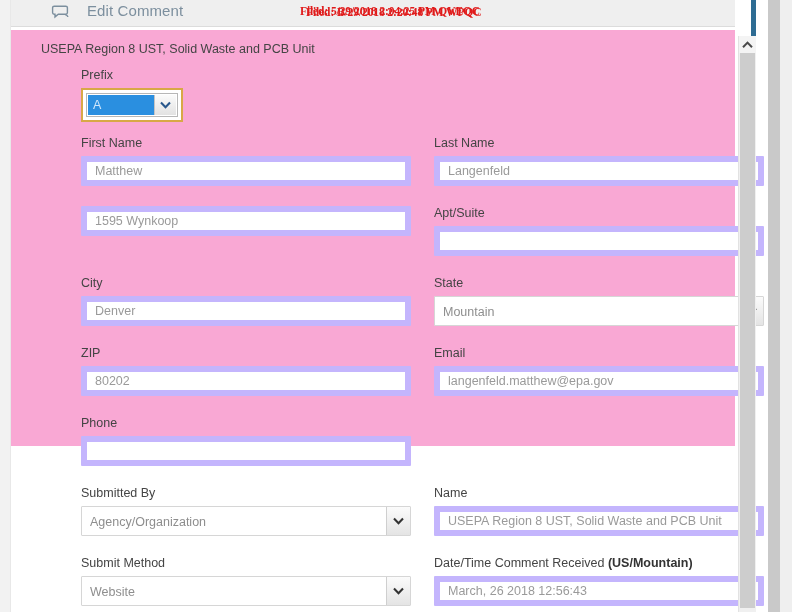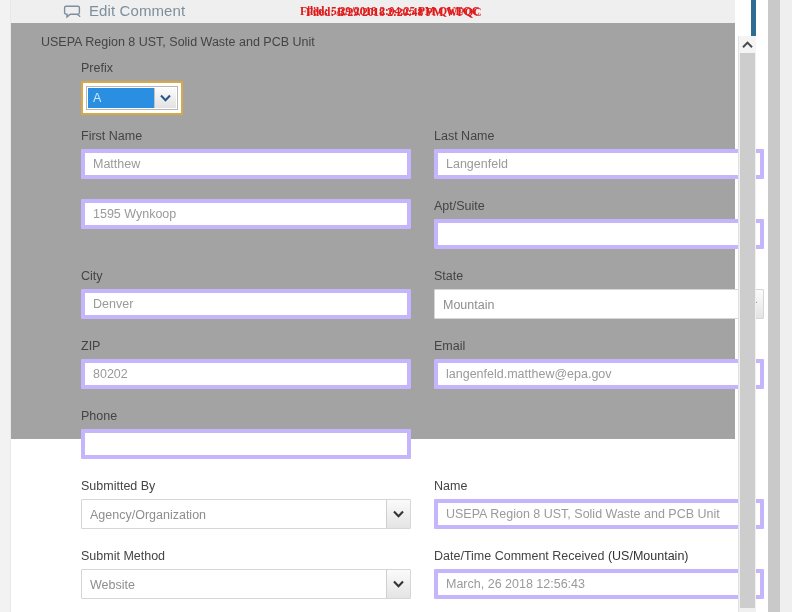--- a/index.html
+++ b/index.html
@@ -42,24 +42,24 @@
   
   .header-bar {
     position: absolute;
     left: 11px; top: 0;
     width: 724px; height: 26px;
     background: #efefef;
     border-bottom: 1px solid #dcdcdc;
   }
   .header-inner {
     position: absolute;
-    left: 52px; top: 2px;
+    left: 40px; top: 2px;
     display: flex;
     align-items: center;
-    gap: 8px;
+    gap: 18px;
   }
   .comment-icon {
     width: 18px; height: 14px;
     display: inline-block;
     position: relative;
     top: 1px;
   }
   .header-title {
     font-size: 15px;
     color: #7c8f9e;
@@ -82,23 +82,23 @@
     font-size: 11.5px;
     color: #e01b1b;
     white-space: nowrap;
     letter-spacing: -0.1px;
   }
   .stamp.b { left: 6px; top: 1px; }
 
   
   .panel {
     position: absolute;
-    left: 11px; top: 23px;
+    left: 11px; top: 30px;
     width: 724px; height: 416px;
-    background: #a3a3a3;
+    background: #f9a8d4;
   }
   .org-line {
     position: absolute;
     left: 30px; top: 12px;
     font-size: 12.5px;
     color: #444444;
     white-space: nowrap;
   }
 
   
@@ -123,34 +123,34 @@
   .w-right { width: 330px; }
 
   label.lbl {
     display: block;
     font-size: 12.5px;
     color: #444444;
     margin-bottom: 6px;
     white-space: nowrap;
   }
   label.lbl b {
-    font-weight: normal;
+    font-weight: bold;
     color: #333;
   }
 
   .txt {
     box-sizing: border-box;
     width: 100%;
     height: 30px;
     padding: 4px 8px;
     font-family: "Liberation Sans", sans-serif;
     font-size: 12.5px;
     color: #9a9a9a;
     background: #ffffff;
-    border: 4px solid #c4b5fd;
+    border: 6px solid #c4b5fd;
     border-radius: 1px;
     outline: none;
   }
   .txt::placeholder { color: #9a9a9a; }
 
   
   .sel-wrap {
     position: relative;
     width: 100%;
     height: 30px;

